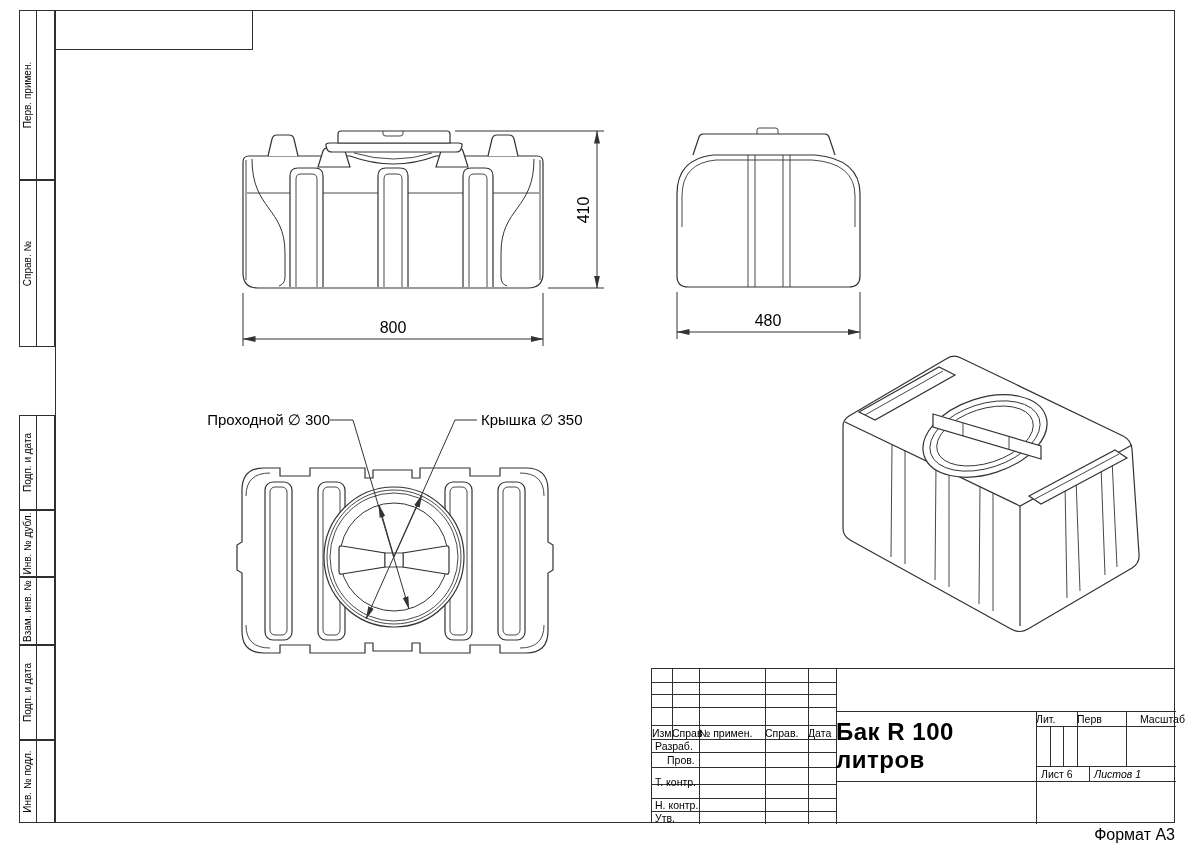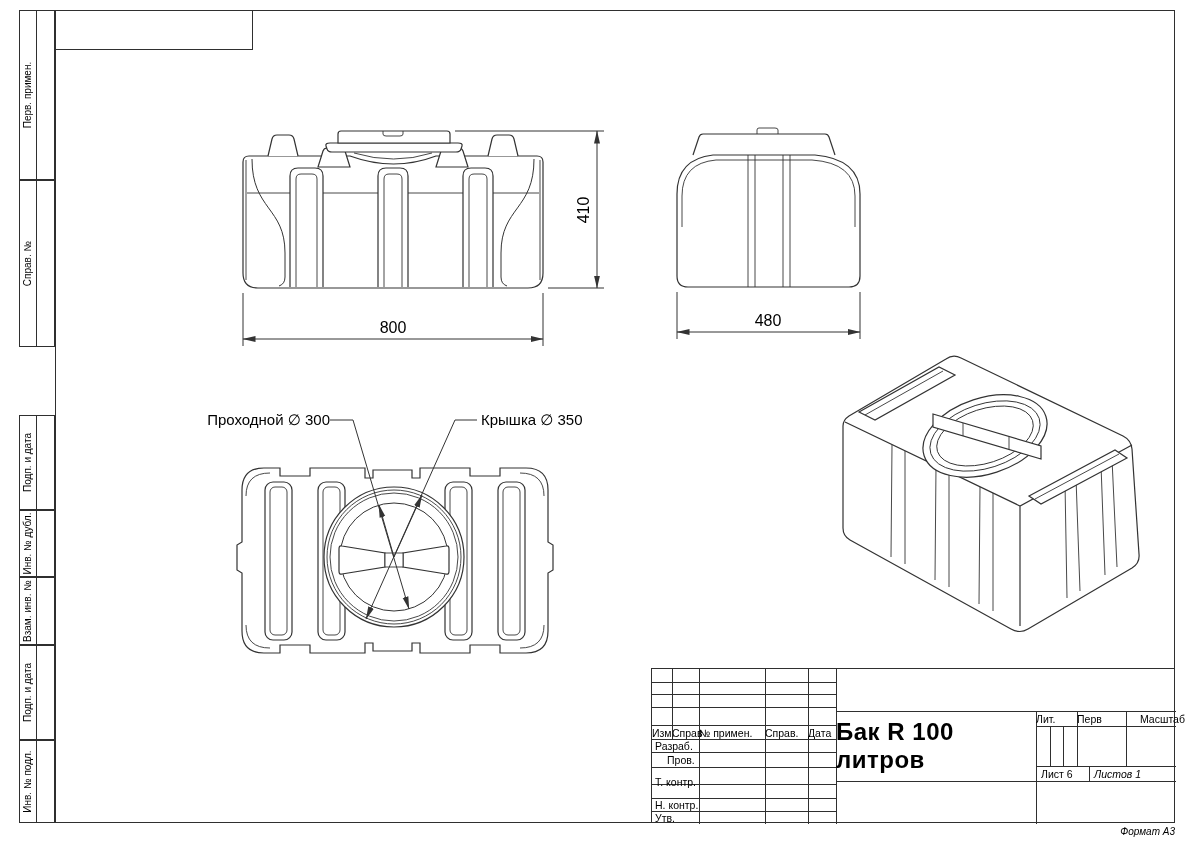--- a/index.html
+++ b/index.html
@@ -14,21 +14,21 @@
   .strip-label { position:absolute; left:0; top:0; height:16px; line-height:16px; text-align:center;
                  font-size:10px; white-space:nowrap; transform-origin:0 0;
                  transform:rotate(-90deg) translateX(-100%); }
   .tb { border:1.4px solid #2f2f2f; }
   .vl { position:absolute; width:1px; background:#2f2f2f; }
   .hl { position:absolute; height:1px; background:#2f2f2f; }
   .tb-label { position:absolute; font-size:10.5px; line-height:12px; white-space:nowrap;text-align:center; }
   .tb-label.center { text-align:left; }
   .doc-title { position:absolute; display:flex; align-items:center; justify-content:center;
                font-size:24px; letter-spacing:0.5px;font-weight:bold; }
-  .format-note { position:absolute; font-size:10px;font-style:italic; }
+  .format-note { position:absolute; font-size:16px; }
   svg { position:absolute; overflow:visible; }
   svg text { font-family:"Liberation Sans","DejaVu Sans",sans-serif; fill:#000; }
   .dim-text { font-size:16px; }
   .callout-text { font-size:15px; }
 </style>
 </head>
 <body>
 
 <div class="sheet">
 

